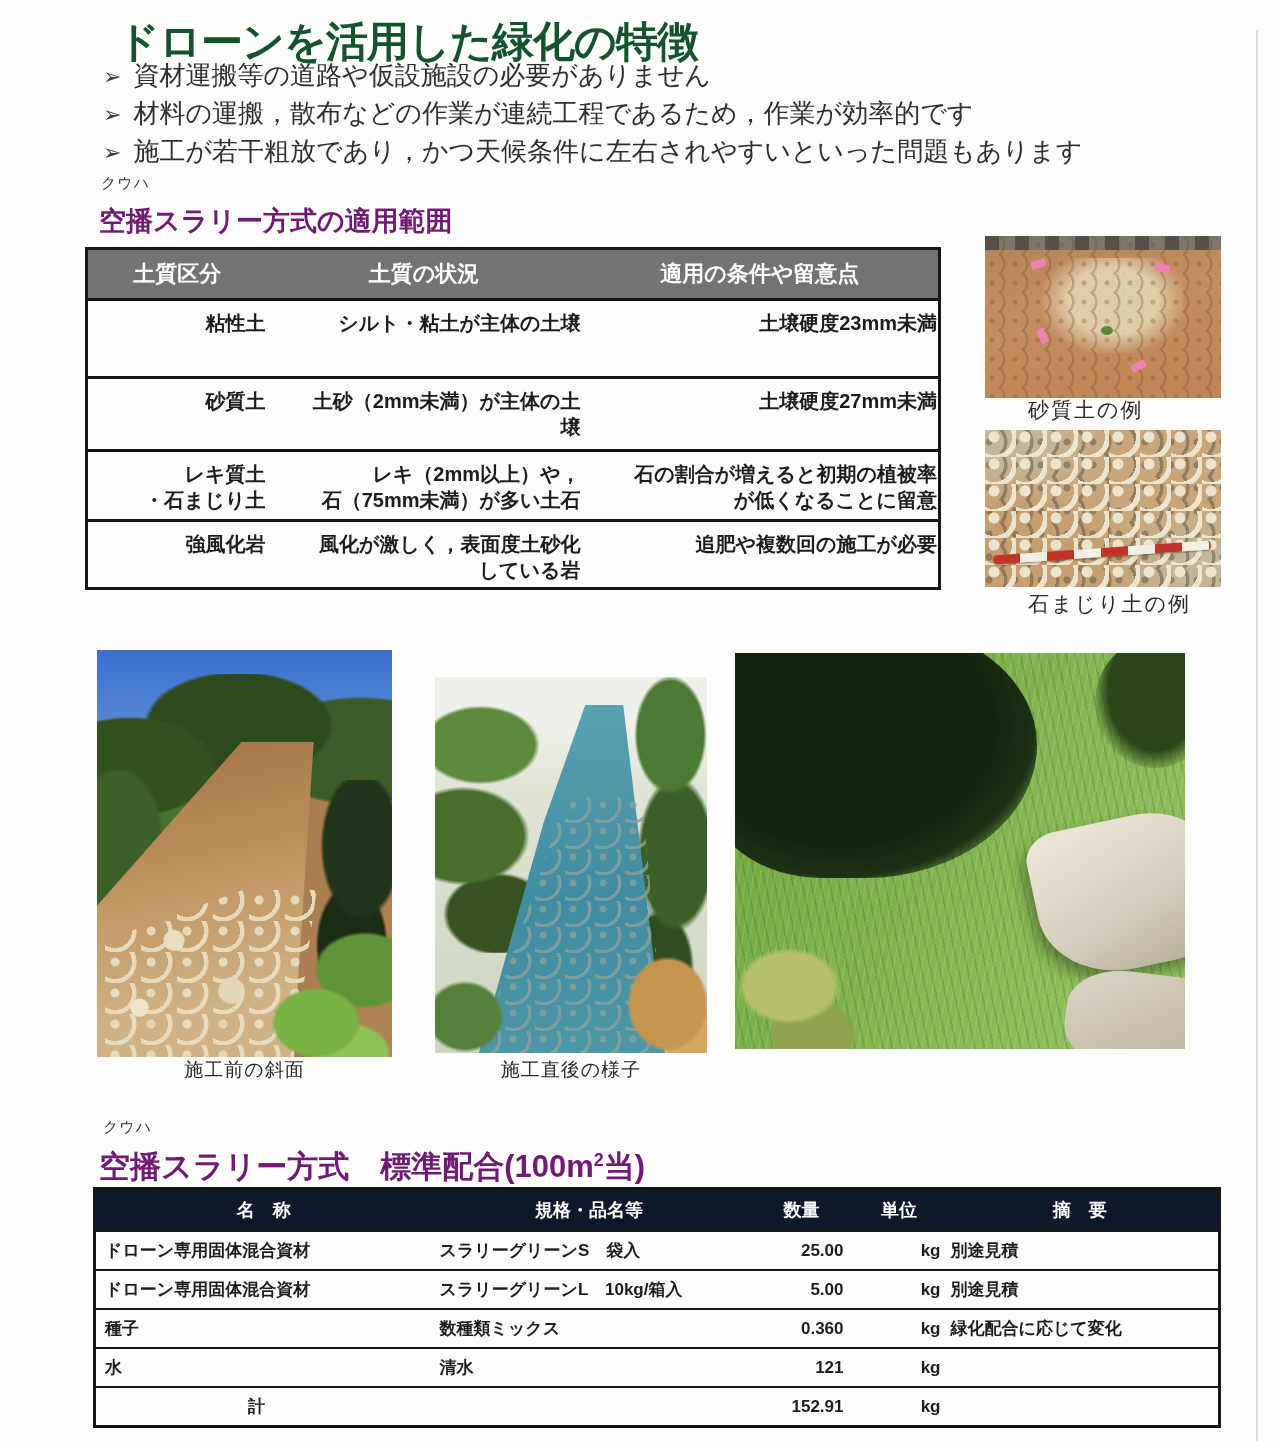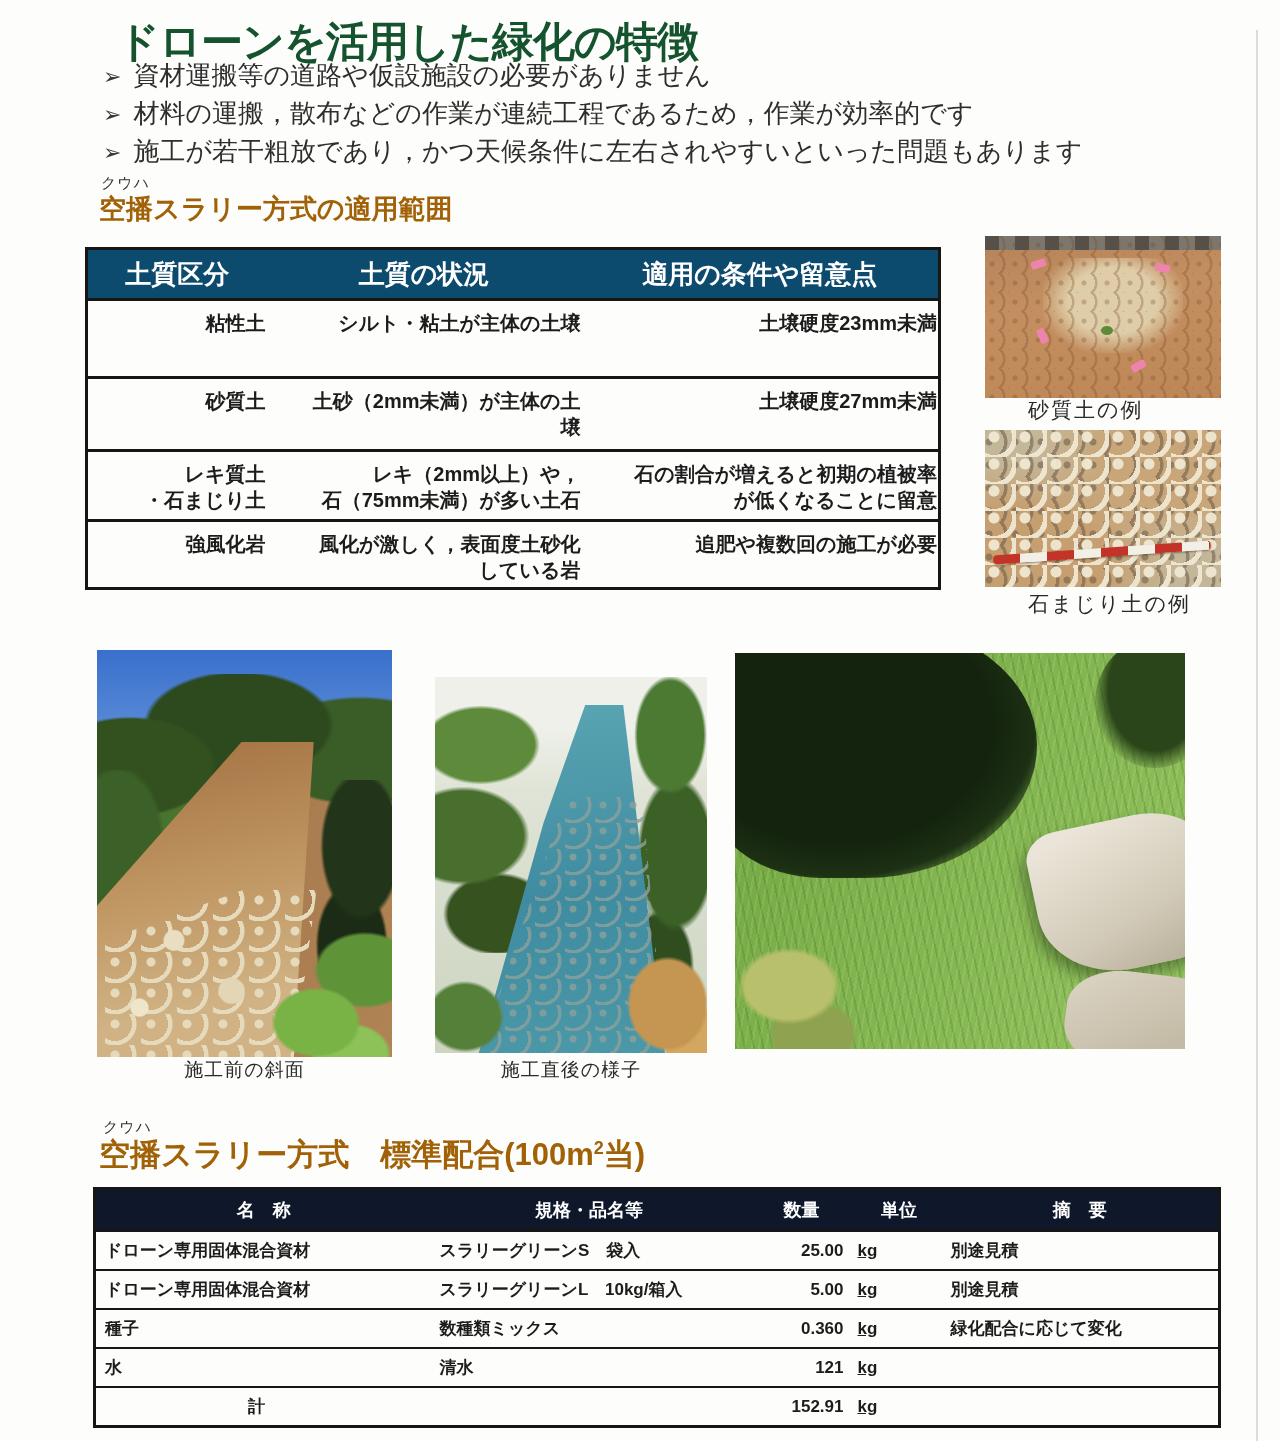--- a/index.html
+++ b/index.html
@@ -12,44 +12,44 @@
   .scan-edge{position:absolute;left:1256px;top:30px;width:2px;height:1411px;background:#dcdcd8;}
 
   
   .title{position:absolute;left:101px;top:14px;font-size:42px;font-weight:bold;color:#14532d;letter-spacing:-1px;white-space:nowrap;margin-left:16px;}
   .bullets{position:absolute;left:103px;top:58px;}
   .bullet-row{display:flex;align-items:baseline;height:38px;font-size:26px;color:#2e2e2e;white-space:nowrap;}
   .bullet-glyph{font-size:22px;margin-right:12px;color:#3a3a3a;}
   .furigana{position:absolute;font-size:15px;color:#333;letter-spacing:1px;}
   .f1{left:101px;top:174px;}
   .f2{left:103px;top:1118px;}
-  .h2{position:absolute;font-weight:bold;color:#a16207;white-space:nowrap;}
+  .h2{position:absolute;font-weight:bold;color:#701a75;white-space:nowrap;margin-top:12px;}
   .h2-1{left:99px;top:191px;font-size:27px;}
   .h2-2{left:99px;top:1134px;font-size:31px;}
   .h2-2 sup{font-size:18px;}
 
   
   table{border-collapse:collapse;table-layout:fixed;}
   .t1{position:absolute;left:85px;top:247px;width:853px;border:3px solid #161616;}
-  .t1 th{background:#0c4a6e;color:#fff;font-size:26px;font-weight:bold;height:46px;text-align:center;border-bottom:3px solid #161616;}
+  .t1 th{background:#737373;color:#fff;font-size:22px;font-weight:bold;height:46px;text-align:center;border-bottom:3px solid #161616;}
   .t1 td{font-size:20px;font-weight:bold;color:#1c1c1c;vertical-align:top;padding-top:9px;line-height:1.32;white-space:pre-line;border-bottom:3px solid #161616;text-align:right;}
   .t1 tr:last-child td{border-bottom:none;}
   .t1 .c1{padding-left:17px;}
   .t1 .c2{padding-left:17px;}
   .t1 .c3{padding-left:16px;}
   .r1{height:78px;}.r2{height:73px;}.r3{height:70px;}.r4{height:68px;}
 
   .t2{position:absolute;left:93px;top:1187px;width:1125px;border:3px solid #161616;}
   .t2 th{background:#0f172a;color:#fff;font-size:18px;font-weight:bold;height:37px;text-align:center;border-bottom:3px solid #161616;}
   .t2 td{font-size:17px;font-weight:bold;color:#1c1c1c;height:35px;border-bottom:2px solid #161616;vertical-align:middle;}
   .t2 tr:last-child td{border-bottom:none;}
   .t2 .name{padding-left:9px;}
   .t2 .spec{padding-left:8px;}
   .t2 .qty{text-align:right;padding-right:13px;}
-  .t2 .unit{text-align:left;text-decoration:underline;}
+  .t2 .unit{text-align:right;}
   .t2 .note{padding-left:9px;}
   .t2 .total-name{padding-left:152px;}
 
   
   .cap{position:absolute;font-size:21px;color:#2a2a2a;letter-spacing:2px;white-space:nowrap;margin-left:40px;}
   .gcap{position:absolute;top:1057px;font-size:19px;color:#2a2a2a;text-align:center;letter-spacing:1px;}
 
   
   .photo{position:absolute;overflow:hidden;background:#b5a48a;}
   .photo *{position:absolute;}

